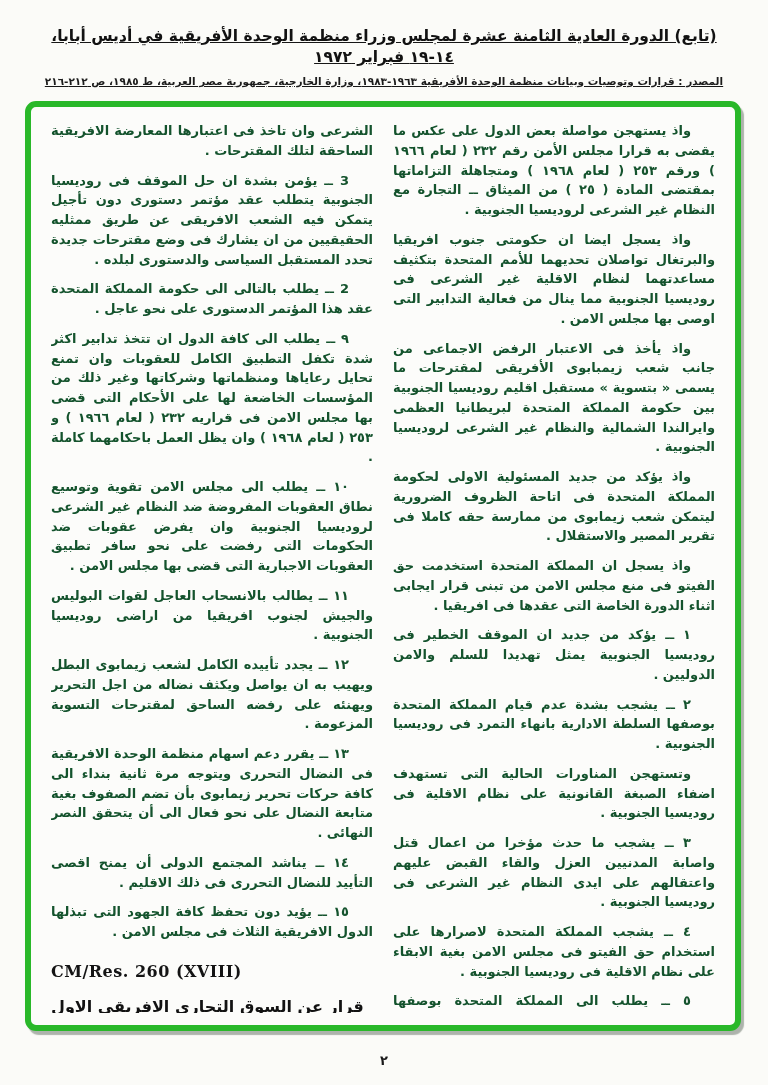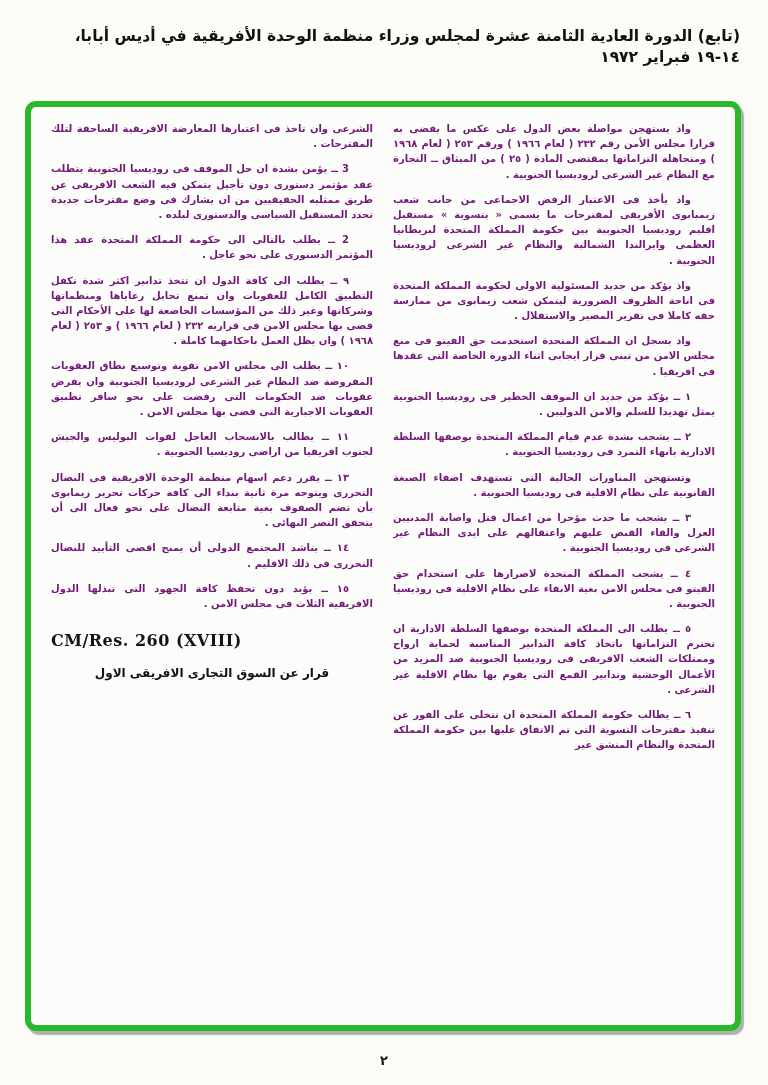--- a/index.html
+++ b/index.html
@@ -11,21 +11,23 @@
     height: 1085px;
     position: relative;
     background: #fbfbf8;
     font-family: "DejaVu Sans", sans-serif;
     color: #161616;
     overflow: hidden;
   }
   
   .page-header {
     direction: rtl;
+    text-align: center;
     padding: 26px 28px 0 28px;
+    text-decoration: underline;
   }
   .h-title {
     font-size: 15.5px;
     font-weight: bold;
     color: #121212;
     line-height: 1.35;
   }
   .h-source {
     font-size: 10.5px;
     font-weight: bold;
@@ -55,45 +57,45 @@
   }
   .col {
     flex: 1 1 0;
     min-width: 0;
     overflow: hidden;
   }
   .para {
     direction: rtl;
     unicode-bidi: embed;
     text-align: justify;
-    font-size: 10px;
+    font-size: 13px;
     font-weight: bold;
     line-height: 1.52;
     margin: 0 0 10px 0;
     text-indent: 24px;
-    color: #701a75;
+    color: #14532d;
   }
   
   .col-left .para-list .para:first-child {
     text-indent: 0;
   }
   .res-ref {
     direction: ltr;
     text-align: left;
     font-family: "DejaVu Serif", serif;
     font-size: 16px;
     font-weight: bold;
     letter-spacing: 0.5px;
     margin: 20px 0 8px 0;
     color: #141414;
   }
   .sec-head {
     direction: rtl;
-    text-align: center;
-    font-size: 12px;
+    text-align: left;
+    font-size: 16px;
     font-weight: bold;
     margin: 16px 0 14px 0;
     color: #121212;
   }
   .intro-line {
     text-indent: 0;
     margin-bottom: 0;
   }
   
   .page-footer {
@@ -107,47 +109,50 @@
     font-size: 13px;
     font-weight: bold;
     color: #1a1a1a;
   }
 </style>
 </head>
 <body>
 
 <div class="page-header">
   <div class="h-title">(تابع) الدورة العادية الثامنة عشرة لمجلس وزراء منظمة الوحدة الأفريقية في أديس أبابا، ١٤-١٩ فبراير ١٩٧٢</div>
+  <div class="h-source">المصدر : قرارات وتوصيات وبيانات منظمة الوحدة الأفريقية ١٩٦٣-١٩٨٣، وزارة الخارجية، جمهورية مصر العربية، ط ١٩٨٥، ص ٢١٢-٢١٦</div>
 </div>
 
 <div class="doc-box" style="border-color: rgb(41, 184, 41);">
   <div class="cols">
     <section class="col col-right">
       <div class="para-list">
           <p class="para">واذ يستهجن مواصلة بعض الدول على عكس ما يقضى به قرارا مجلس الأمن رقم ٢٣٢ ( لعام ١٩٦٦ ) ورقم ٢٥٣ ( لعام ١٩٦٨ ) ومتجاهلة التزاماتها بمقتضى المادة ( ٢٥ ) من الميثاق ــ التجارة مع النظام غير الشرعى لروديسيا الجنوبية .</p>
+          <p class="para">واذ يسجل ايضا ان حكومتى جنوب افريقيا والبرتغال تواصلان تحديهما للأمم المتحدة بتكثيف مساعدتهما لنظام الاقلية غير الشرعى فى روديسيا الجنوبية مما ينال من فعالية التدابير التى اوصى بها مجلس الامن .</p>
           <p class="para">واذ يأخذ فى الاعتبار الرفض الاجماعى من جانب شعب زيمبابوى الأفريقى لمقترحات ما يسمى « بتسوية » مستقبل اقليم روديسيا الجنوبية بين حكومة المملكة المتحدة لبريطانيا العظمى وايرالندا الشمالية والنظام غير الشرعى لروديسيا الجنوبية .</p>
           <p class="para">واذ يؤكد من جديد المسئولية الاولى لحكومة المملكة المتحدة فى اتاحة الظروف الضرورية ليتمكن شعب زيمابوى من ممارسة حقه كاملا فى تقرير المصير والاستقلال .</p>
           <p class="para">واذ يسجل ان المملكة المتحدة استخدمت حق الفيتو فى منع مجلس الامن من تبنى قرار ايجابى اثناء الدورة الخاصة التى عقدها فى افريقيا .</p>
           <p class="para">١ ــ يؤكد من جديد ان الموقف الخطير فى روديسيا الجنوبية يمثل تهديدا للسلم والامن الدوليين .</p>
           <p class="para">٢ ــ يشجب بشدة عدم قيام المملكة المتحدة بوصفها السلطة الادارية بانهاء التمرد فى روديسيا الجنوبية .</p>
           <p class="para">وتستهجن المناورات الحالية التى تستهدف اضفاء الصبغة القانونية على نظام الاقلية فى روديسيا الجنوبية .</p>
           <p class="para">٣ ــ يشجب ما حدث مؤخرا من اعمال قتل واصابة المدنيين العزل والقاء القبض عليهم واعتقالهم على ايدى النظام غير الشرعى فى روديسيا الجنوبية .</p>
           <p class="para">٤ ــ يشجب المملكة المتحدة لاصرارها على استخدام حق الفيتو فى مجلس الامن بغية الابقاء على نظام الاقلية فى روديسيا الجنوبية .</p>
           <p class="para">٥ ــ يطلب الى المملكة المتحدة بوصفها السلطة الادارية ان تحترم التزاماتها باتخاذ كافة التدابير المناسبة لحماية ارواح وممتلكات الشعب الافريقى فى روديسيا الجنوبية ضد المزيد من الأعمال الوحشية وتدابير القمع التى يقوم بها نظام الاقلية غير الشرعى .</p>
           <p class="para">٦ ــ يطالب حكومة المملكة المتحدة ان تتخلى على الفور عن تنفيذ مقترحات التسوية التى تم الاتفاق عليها بين حكومة المملكة المتحدة والنظام المنشق غير</p>
         </div>
     </section>
     <section class="col col-left">
       <div class="para-list">
           <p class="para">الشرعى وان تاخذ فى اعتبارها المعارضة الافريقية الساحقة لتلك المقترحات .</p>
           <p class="para">3 ــ يؤمن بشدة ان حل الموقف فى روديسيا الجنوبية يتطلب عقد مؤتمر دستورى دون تأجيل يتمكن فيه الشعب الافريقى عن طريق ممثليه الحقيقيين من ان يشارك فى وضع مقترحات جديدة تحدد المستقبل السياسى والدستورى لبلده .</p>
           <p class="para">2 ــ يطلب بالتالى الى حكومة المملكة المتحدة عقد هذا المؤتمر الدستورى على نحو عاجل .</p>
           <p class="para">٩ ــ يطلب الى كافة الدول ان تتخذ تدابير اكثر شدة تكفل التطبيق الكامل للعقوبات وان تمنع تحايل رعاياها ومنظماتها وشركاتها وغير ذلك من المؤسسات الخاضعة لها على الأحكام التى قضى بها مجلس الامن فى قراريه ٢٣٢ ( لعام ١٩٦٦ ) و ٢٥٣ ( لعام ١٩٦٨ ) وان يظل العمل باحكامهما كاملة .</p>
           <p class="para">١٠ ــ يطلب الى مجلس الامن تقوية وتوسيع نطاق العقوبات المفروضة ضد النظام غير الشرعى لروديسيا الجنوبية وان يفرض عقوبات ضد الحكومات التى رفضت على نحو سافر تطبيق العقوبات الاجبارية التى قضى بها مجلس الامن .</p>
           <p class="para">١١ ــ يطالب بالانسحاب العاجل لقوات البوليس والجيش لجنوب افريقيا من اراضى روديسيا الجنوبية .</p>
+          <p class="para">١٢ ــ يجدد تأييده الكامل لشعب زيمابوى البطل ويهيب به ان يواصل ويكثف نضاله من اجل التحرير ويهنئه على رفضه الساحق لمقترحات التسوية المزعومة .</p>
           <p class="para">١٣ ــ يقرر دعم اسهام منظمة الوحدة الافريقية فى النضال التحررى ويتوجه مرة ثانية بنداء الى كافة حركات تحرير زيمابوى بأن تضم الصفوف بغية متابعة النضال على نحو فعال الى أن يتحقق النصر النهائى .</p>
           <p class="para">١٤ ــ يناشد المجتمع الدولى أن يمنح اقصى التأييد للنضال التحررى فى ذلك الاقليم .</p>
           <p class="para">١٥ ــ يؤيد دون تحفظ كافة الجهود التى تبذلها الدول الافريقية الثلاث فى مجلس الامن .</p>
         </div>
       <div class="res-ref">CM/Res. 260 (XVIII)</div>
       <h2 class="sec-head">قرار عن السوق التجارى الافريقى الاول</h2>
     </section>
   </div>
 </div>
 

